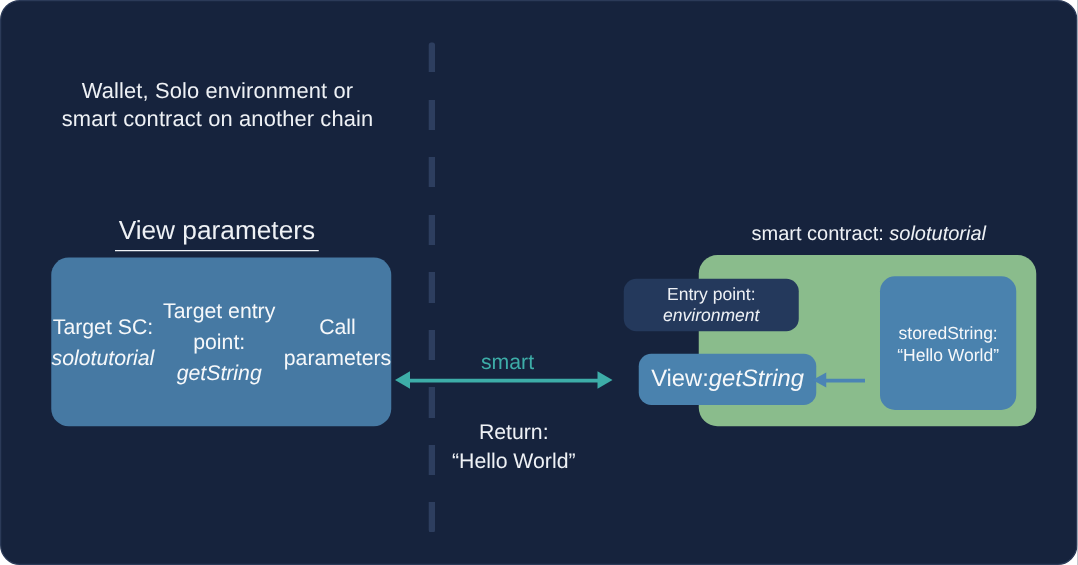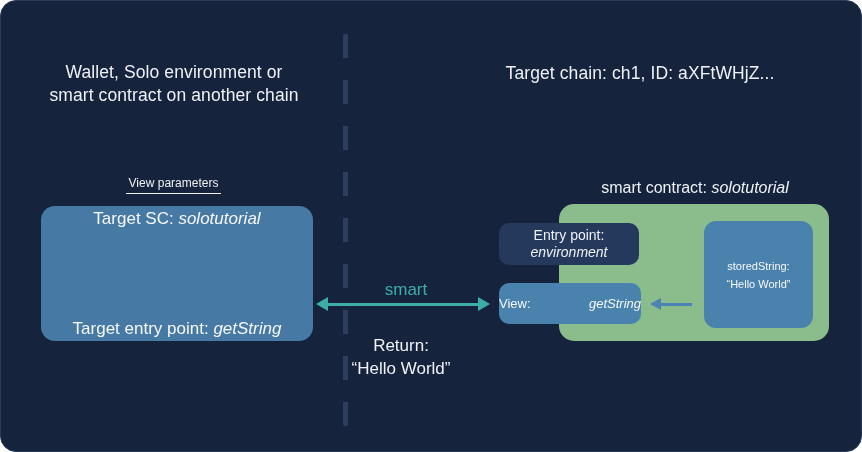--- a/index.html
+++ b/index.html
@@ -25,96 +25,96 @@
     white-space:pre-line;letter-spacing:.1px;
   }
   .right-title{
     position:absolute;left:469px;top:62px;width:340px;
     text-align:center;font-size:17.5px;letter-spacing:.1px;
   }
   .view-params-wrap{
     position:absolute;left:0;top:172px;width:345px;text-align:center;
   }
   .view-params{
-    display:inline-block;font-size:12px;
+    display:inline-block;font-size:21px;
     border-bottom:1.5px solid var(--text,#EEF1F5);
     padding:0 3px 3px 3px;
   }
   .request-box{
     position:absolute;left:40px;top:205px;width:272px;height:135px;
     background:var(--box_blue,#4679A3);border-radius:14px;
-    display:flex;flex-direction:column;justify-content:space-between;align-items:center;
+    display:flex;flex-direction:row;justify-content:center;align-items:center;
     font-size:17px;line-height:25px;color:#f6f8fa;text-align:center;
   }
   .contract-title{
     position:absolute;left:558px;top:178px;width:272px;
     text-align:center;font-size:16px;font-weight:400;
   }
   .green-box{
     position:absolute;left:558px;top:203px;width:270px;height:137px;
     background:var(--green,#8ABC8C);border-radius:15px;
   }
   .entry-box{
     position:absolute;left:498px;top:222px;width:140px;height:42px;
     background:var(--box_dark,#24395C);border-radius:10px;
     display:flex;flex-direction:column;justify-content:center;align-items:center;
     font-size:14px;line-height:17px;color:#eef1f5;text-align:center;
   }
   .view-box{
-    position:absolute;left:498px;top:282px;width:142px;height:41px;
+    position:absolute;left:510px;top:282px;width:142px;height:41px;
     background:var(--box_blue_bright,#4A82AE);border-radius:10px;
-    display:flex;justify-content:space-between;align-items:center;
-    font-size:13px;color:#f6f8fa;
+    display:flex;justify-content:center;align-items:center;
+    font-size:19px;color:#f6f8fa;
   }
   .stored-box{
     position:absolute;left:703px;top:220px;width:109px;height:107px;
     background:var(--box_blue_bright,#4A82AE);border-radius:12px;
     display:flex;flex-direction:column;justify-content:center;align-items:center;
-    font-size:11px;line-height:18px;color:#f6f8fa;text-align:center;
+    font-size:14px;line-height:18px;color:#f6f8fa;text-align:center;
   }
   .call-line{position:absolute;left:326px;top:302px;width:152px;height:3px;background:var(--teal,#3DADA8);}
   .call-head-left{position:absolute;left:315px;top:296px;width:0;height:0;
     border-top:7px solid transparent;border-bottom:7px solid transparent;
     border-right:12px solid var(--teal,#3DADA8);}
   .call-head-right{position:absolute;left:477px;top:296px;width:0;height:0;
     border-top:7px solid transparent;border-bottom:7px solid transparent;
     border-left:12px solid var(--teal,#3DADA8);}
   .call-label{
     position:absolute;left:375px;top:279px;width:60px;text-align:center;
     font-size:17px;color:var(--teal,#3DADA8);
   }
   .flow-line{position:absolute;left:659px;top:302px;width:32px;height:3px;background:var(--arrow_blue,#4B84B4);}
   .flow-head{position:absolute;left:649px;top:297px;width:0;height:0;
     border-top:6px solid transparent;border-bottom:6px solid transparent;
     border-right:11px solid var(--arrow_blue,#4B84B4);}
   .return-text{
-    position:absolute;left:320px;top:333px;width:160px;
+    position:absolute;left:330px;top:333px;width:160px;
     text-align:center;font-size:17px;line-height:23px;white-space:pre-line;
   }
   em{font-style:italic;}
 </style>
 </head>
 <body>
 
 <div id="frame">
 
   <div class="divider"></div>
 
   <div class="left-title">Wallet, Solo environment or
 smart contract on another chain</div>
 
-  <div class="right-title">Target chain: ch1, ID: aXFtWHjZ...</div>
 
   <div class="view-params-wrap">
     <span class="view-params">View parameters</span>
   </div>
 
   <div class="request-box">
     <div><span>Target SC: </span><em>solotutorial</em></div>
     <div><span>Target entry point: </span><em>getString</em></div>
+    <div>Call parameters</div>
   </div>
 
   <div class="contract-title"><span>smart contract: </span><em>solotutorial</em></div>
 
   <div class="green-box"></div>
 
   <div class="entry-box">
     <div>Entry point:</div>
     <em>environment</em>
   </div>

